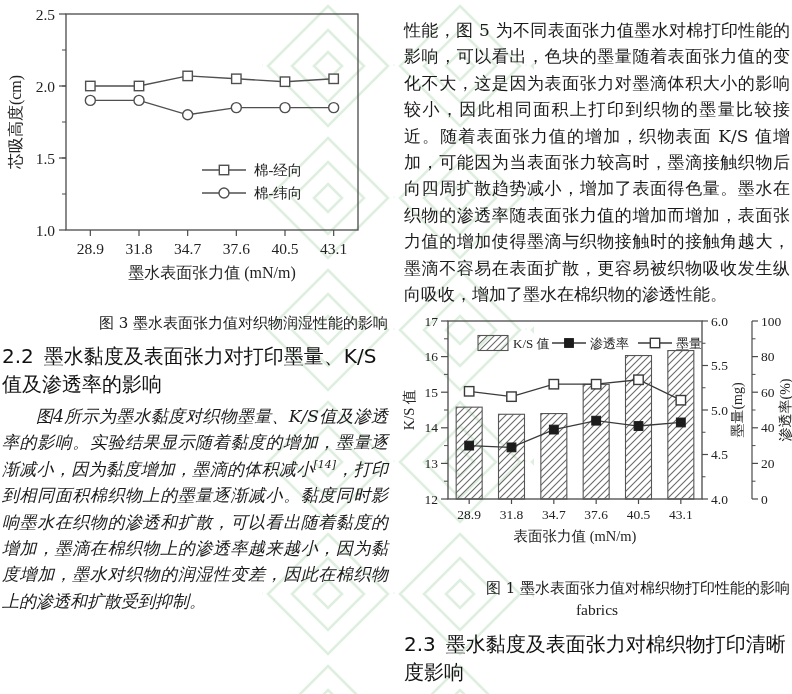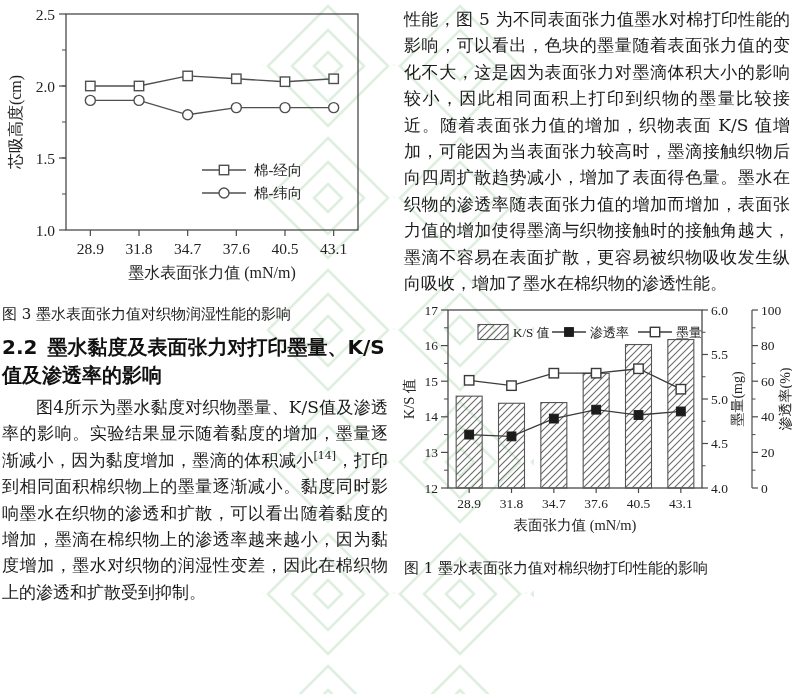--- a/index.html
+++ b/index.html
@@ -2,29 +2,29 @@
 <html><head>
 <meta charset="utf-8">
 <style>
   html,body{margin:0;padding:0;background:#ffffff;}
   body{width:792px;height:694px;overflow:hidden;position:relative;
        font-family:"DejaVu Serif","Liberation Serif",serif;color:#1a1a1a;}
   .page{position:relative;width:792px;height:694px;display:flex;}
   .watermark{position:absolute;left:262px;top:0;z-index:0;}
   .col{position:relative;z-index:1;box-sizing:border-box;}
   .col-left{width:394px;padding:2px 6px 0 2px;}
-  .col-right{width:398px;padding:6px 2px 0 10px;}
+  .col-right{width:398px;padding:17px 2px 0 10px;}
   p{font-size:17px;line-height:26.4px;text-align:justify;margin:0;}
-  p.indent{text-indent:2em;}
+  p.indent{text-indent:2em;font-style:italic;}
   sup{font-size:11px;vertical-align:super;line-height:0;}
   h2{font-family:"DejaVu Sans","Liberation Sans",sans-serif;font-size:20px;
-     font-weight:bold;line-height:1.4;margin:8px 0 5px 0;color:#111;}
+     font-weight:normal;line-height:1.4;margin:8px 0 5px 0;color:#111;}
   h2 .sec-num{margin-right:10px;}
   figure{margin:0;}
-  .cap-zh{text-align:left;font-size:15px;line-height:1.4;margin-top:12px;color:#1a1a1a;}
+  .cap-zh{text-align:right;font-size:15px;line-height:1.4;margin-top:21px;color:#1a1a1a;}
   .cap-en{text-align:center;font-size:15.5px;line-height:1.45;
           font-family:"Liberation Serif","DejaVu Serif",serif;color:#1a1a1a;}
   svg.chart{display:block;font-family:"Liberation Serif","DejaVu Serif",serif;}
   #fig3{margin-left:2px;}
   #fig5{margin-left:-4px;margin-top:4px;}
 </style>
 </head>
 <body>
 
 <div class="page">
@@ -205,16 +205,20 @@
           <rect x="78" y="24.5" width="30" height="15" fill="url(#hatch5)" stroke="#555555" stroke-width="1.1"></rect>
           <text x="113" y="37" font-size="13" fill="#222">K/S 值</text>
           <line x1="152" y1="32" x2="186" y2="32" stroke="#3a3a3a" stroke-width="1.3"></line>
           <rect x="164.6" y="27.6" width="8.8" height="8.8" fill="#1c1c1c" stroke="#1c1c1c"></rect>
           <text x="190" y="37" font-size="13" fill="#222">渗透率</text>
           <line x1="238" y1="32" x2="272" y2="32" stroke="#3a3a3a" stroke-width="1.3"></line>
           <rect x="250.3" y="27.3" width="9.4" height="9.4" fill="#fff" stroke="#3a3a3a" stroke-width="1.4"></rect>
           <text x="276" y="37" font-size="13" fill="#222">墨量</text>
         </svg>
       <div class="cap-zh">图 1 墨水表面张力值对棉织物打印性能的影响</div>
+      <div class="cap-en">fabrics</div>
     </figure>
 
+    <h2>
+      <span class="sec-num">2.3</span><span>墨水黏度及表面张力对棉织物打印清晰度影响</span>
+    </h2>
   </div>
 </div>
 
 </body></html>

